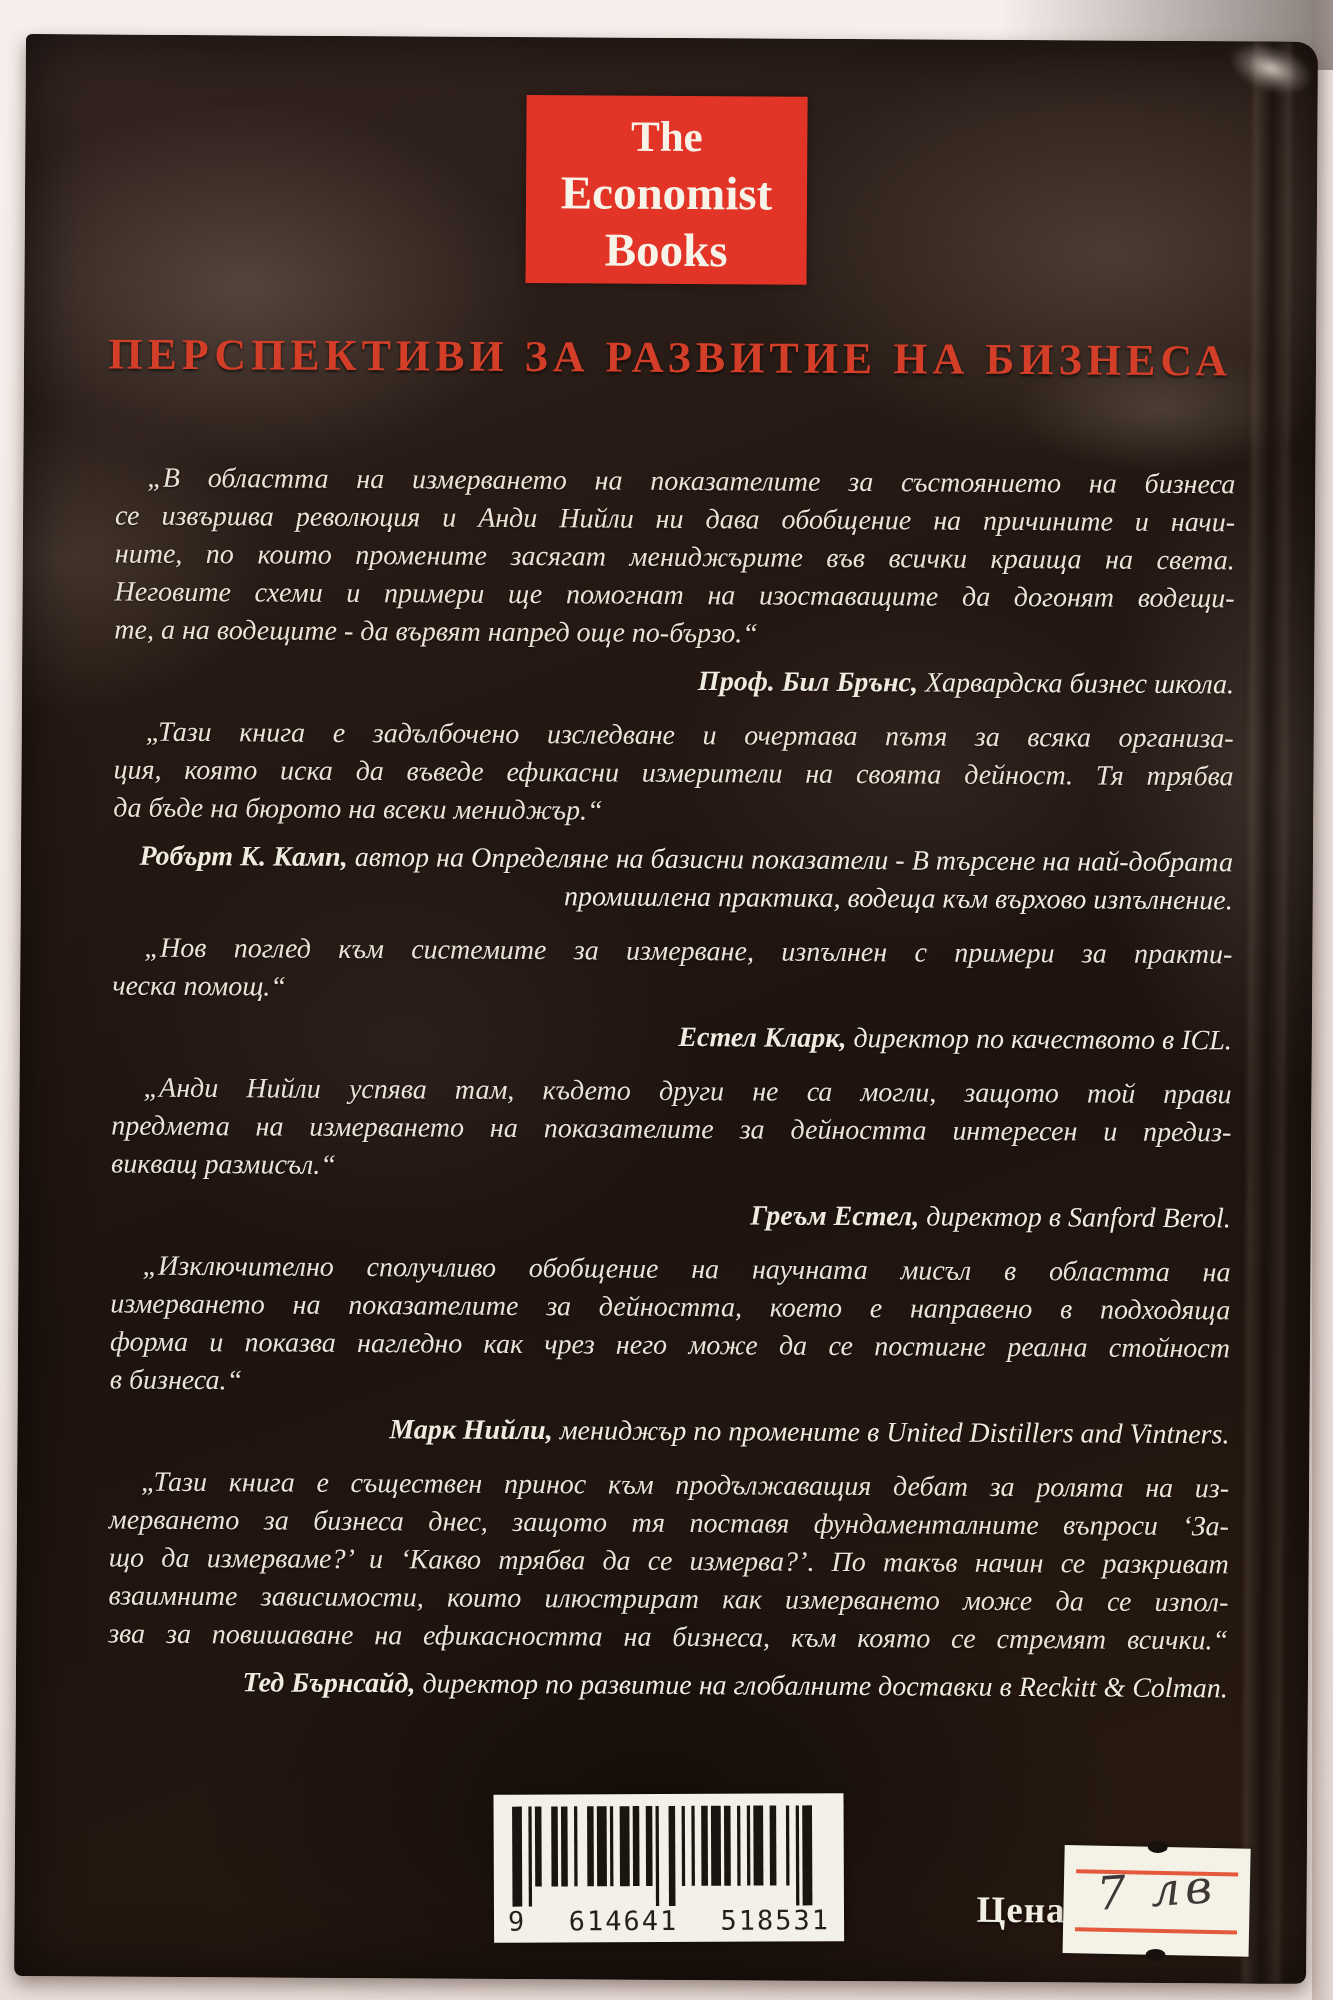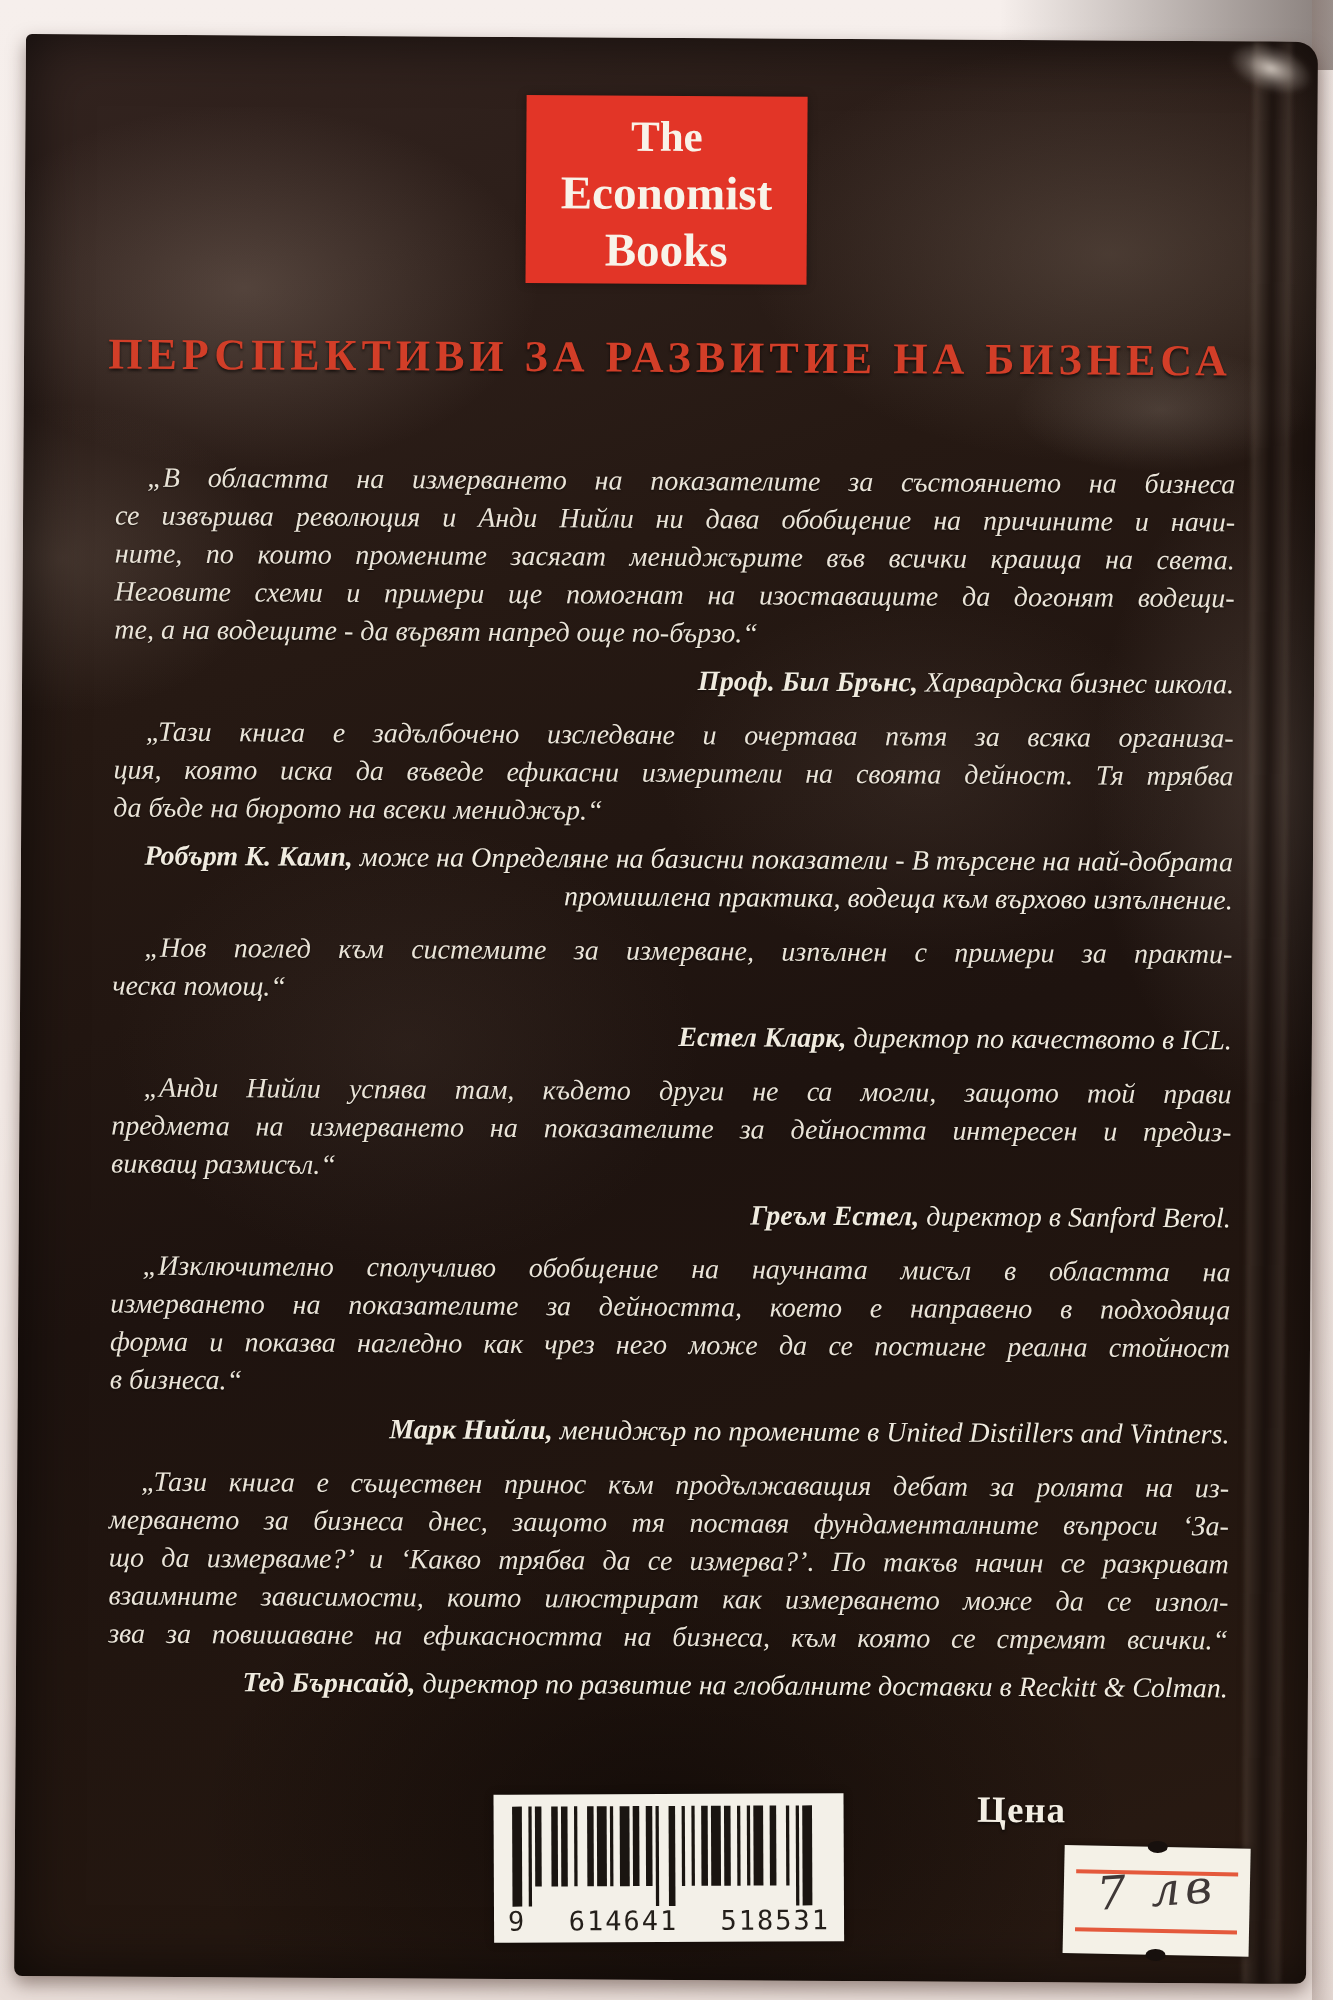--- a/index.html
+++ b/index.html
@@ -50,21 +50,21 @@
   .attr{text-align:right;margin:0 0 16px 0;color:#f0ebdf;}
   .attr .b{font-weight:bold;font-style:italic;}
   .attr .it{font-style:italic;}
   .barcode-label{position:absolute;left:479px;top:1756px;width:350px;height:148px;
     background:#f3f0e8;transform:rotate(-.6deg);box-shadow:0 0 8px rgba(0,0,0,.4);}
   .barcode-label svg{position:absolute;left:12px;top:8px;}
   .bar-digits{position:absolute;left:0;bottom:6px;width:100%;display:flex;
     justify-content:space-between;padding:0 14px;box-sizing:border-box;
     font-family:"DejaVu Sans Mono",monospace;font-size:27px;color:#241f1a;
     font-style:normal;letter-spacing:2px;}
-  .price-label{position:absolute;left:962px;top:1748px;color:#f3eee3;
+  .price-label{position:absolute;left:962px;top:1848px;color:#f3eee3;
     font-weight:bold;font-size:37px;letter-spacing:1px;
     text-shadow:0 2px 3px rgba(0,0,0,.6);}
   .price-sticker{position:absolute;left:1049px;top:1806px;width:186px;height:108px;
     background:#f4f1e7;transform:rotate(.8deg);box-shadow:0 0 6px rgba(0,0,0,.45);}
   .price-sticker::before,.price-sticker::after{content:"";position:absolute;left:50%;
     width:20px;height:12px;background:#17100d;transform:translateX(-50%);border-radius:50%;}
   .price-sticker::before{top:-6px;}
   .price-sticker::after{bottom:-6px;}
   .sticker-line{position:absolute;left:12px;right:12px;height:4px;background:#e4593c;}
   .sticker-line.t{top:24px;}
@@ -100,21 +100,21 @@
       <div class="ql">Неговите схеми и примери ще помогнат на изоставащите да догонят водещи-</div>
       <div class="ql last">те, а на водещите - да вървят напред още по-бързо.“</div>
     </div>
     <div class="attr"><span class="b">Проф. Бил Брънс,</span><span> Харвардска бизнес школа.</span></div>
 
     <div class="quote">
       <div class="ql first">„Тази книга е задълбочено изследване и очертава пътя за всяка организа-</div>
       <div class="ql">ция, която иска да въведе ефикасни измерители на своята дейност. Тя трябва</div>
       <div class="ql last">да бъде на бюрото на всеки мениджър.“</div>
     </div>
-    <div class="attr"><span class="b">Робърт К. Камп,</span><span> може на </span><span class="it">Определяне на базисни показатели - В търсене на най-добрата промишлена практика, водеща към върхово изпълнение.</span></div>
+    <div class="attr"><span class="b">Робърт К. Камп,</span><span> автор на </span><span class="it">Определяне на базисни показатели - В търсене на най-добрата промишлена практика, водеща към върхово изпълнение.</span></div>
 
     <div class="quote">
       <div class="ql first">„Нов поглед към системите за измерване, изпълнен с примери за практи-</div>
       <div class="ql last">ческа помощ.“</div>
     </div>
     <div class="attr"><span class="b">Естел Кларк,</span><span> директор по качеството в ICL.</span></div>
 
     <div class="quote">
       <div class="ql first">„Анди Нийли успява там, където други не са могли, защото той прави</div>
       <div class="ql">предмета на измерването на показателите за дейността интересен и предиз-</div>

